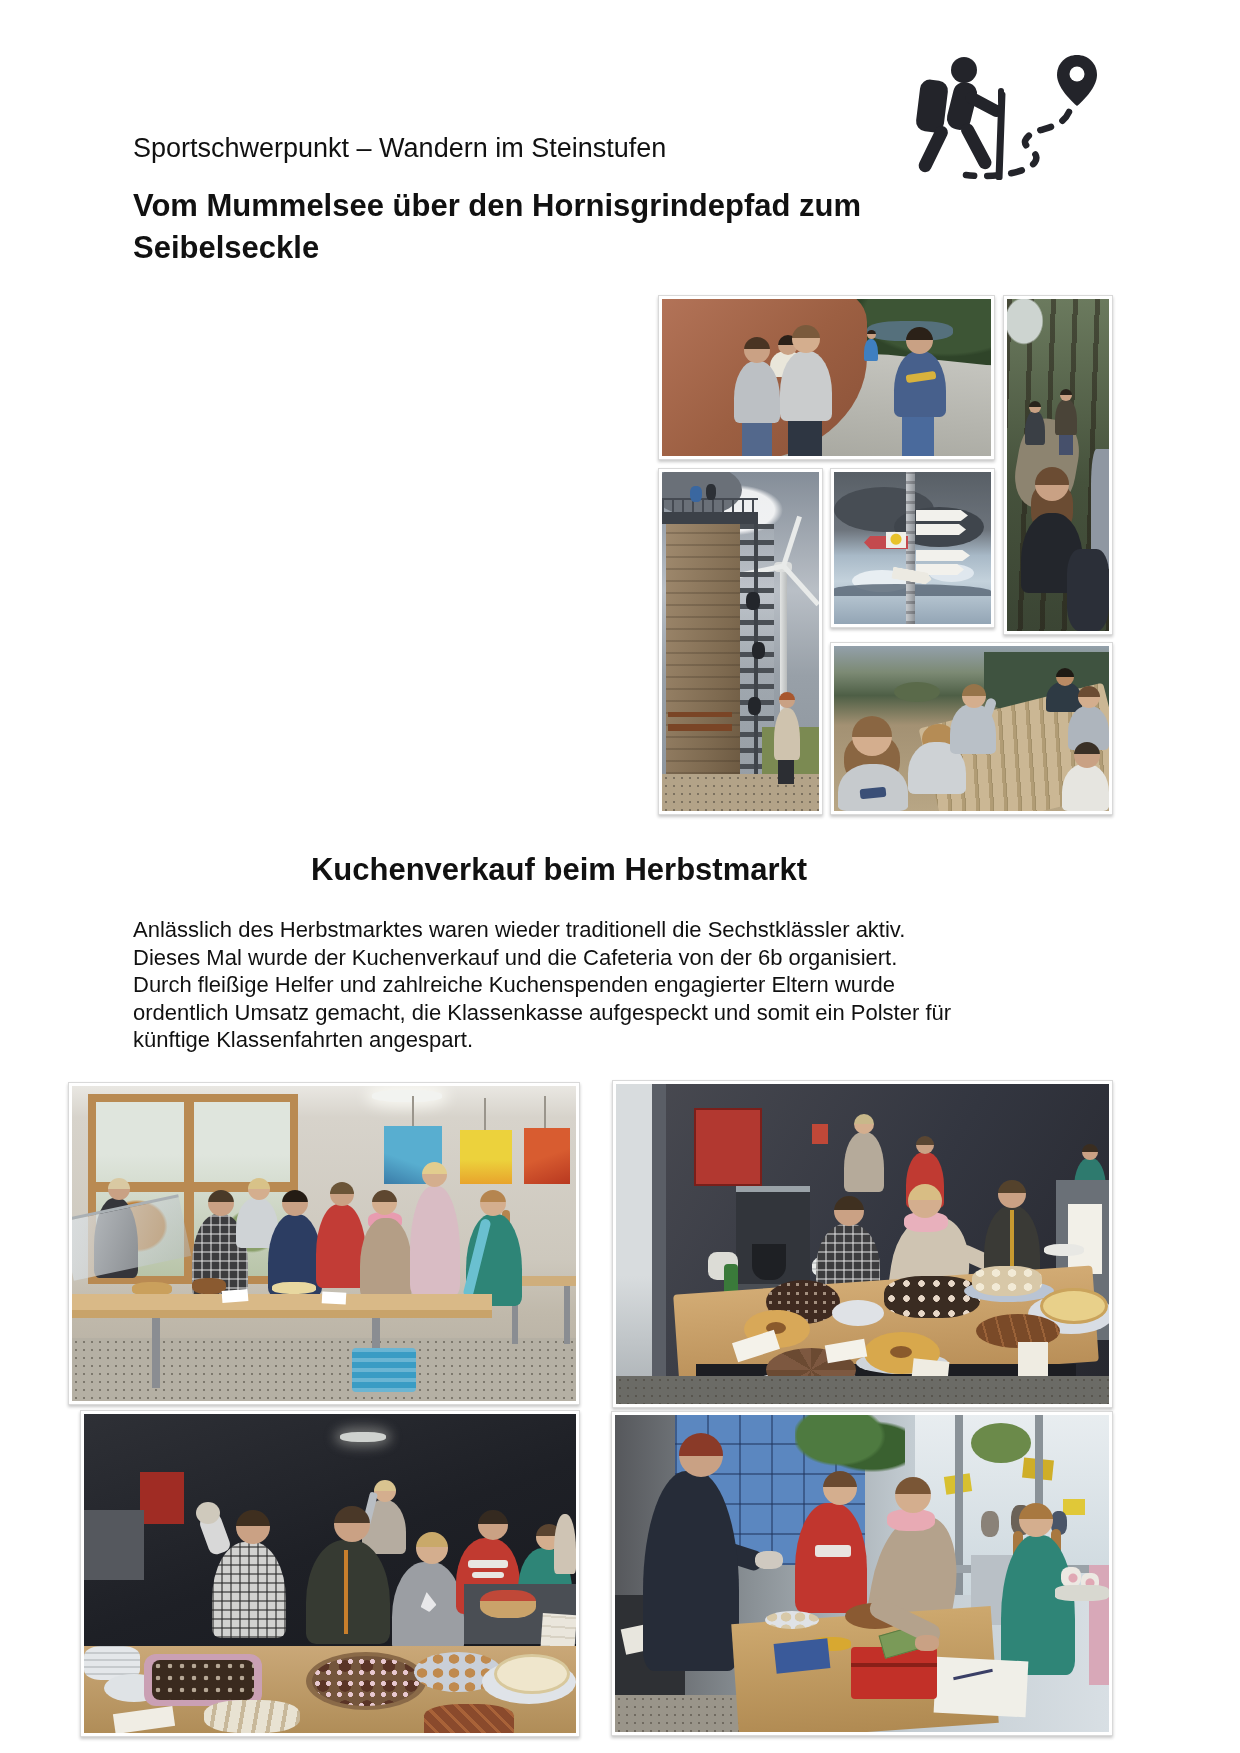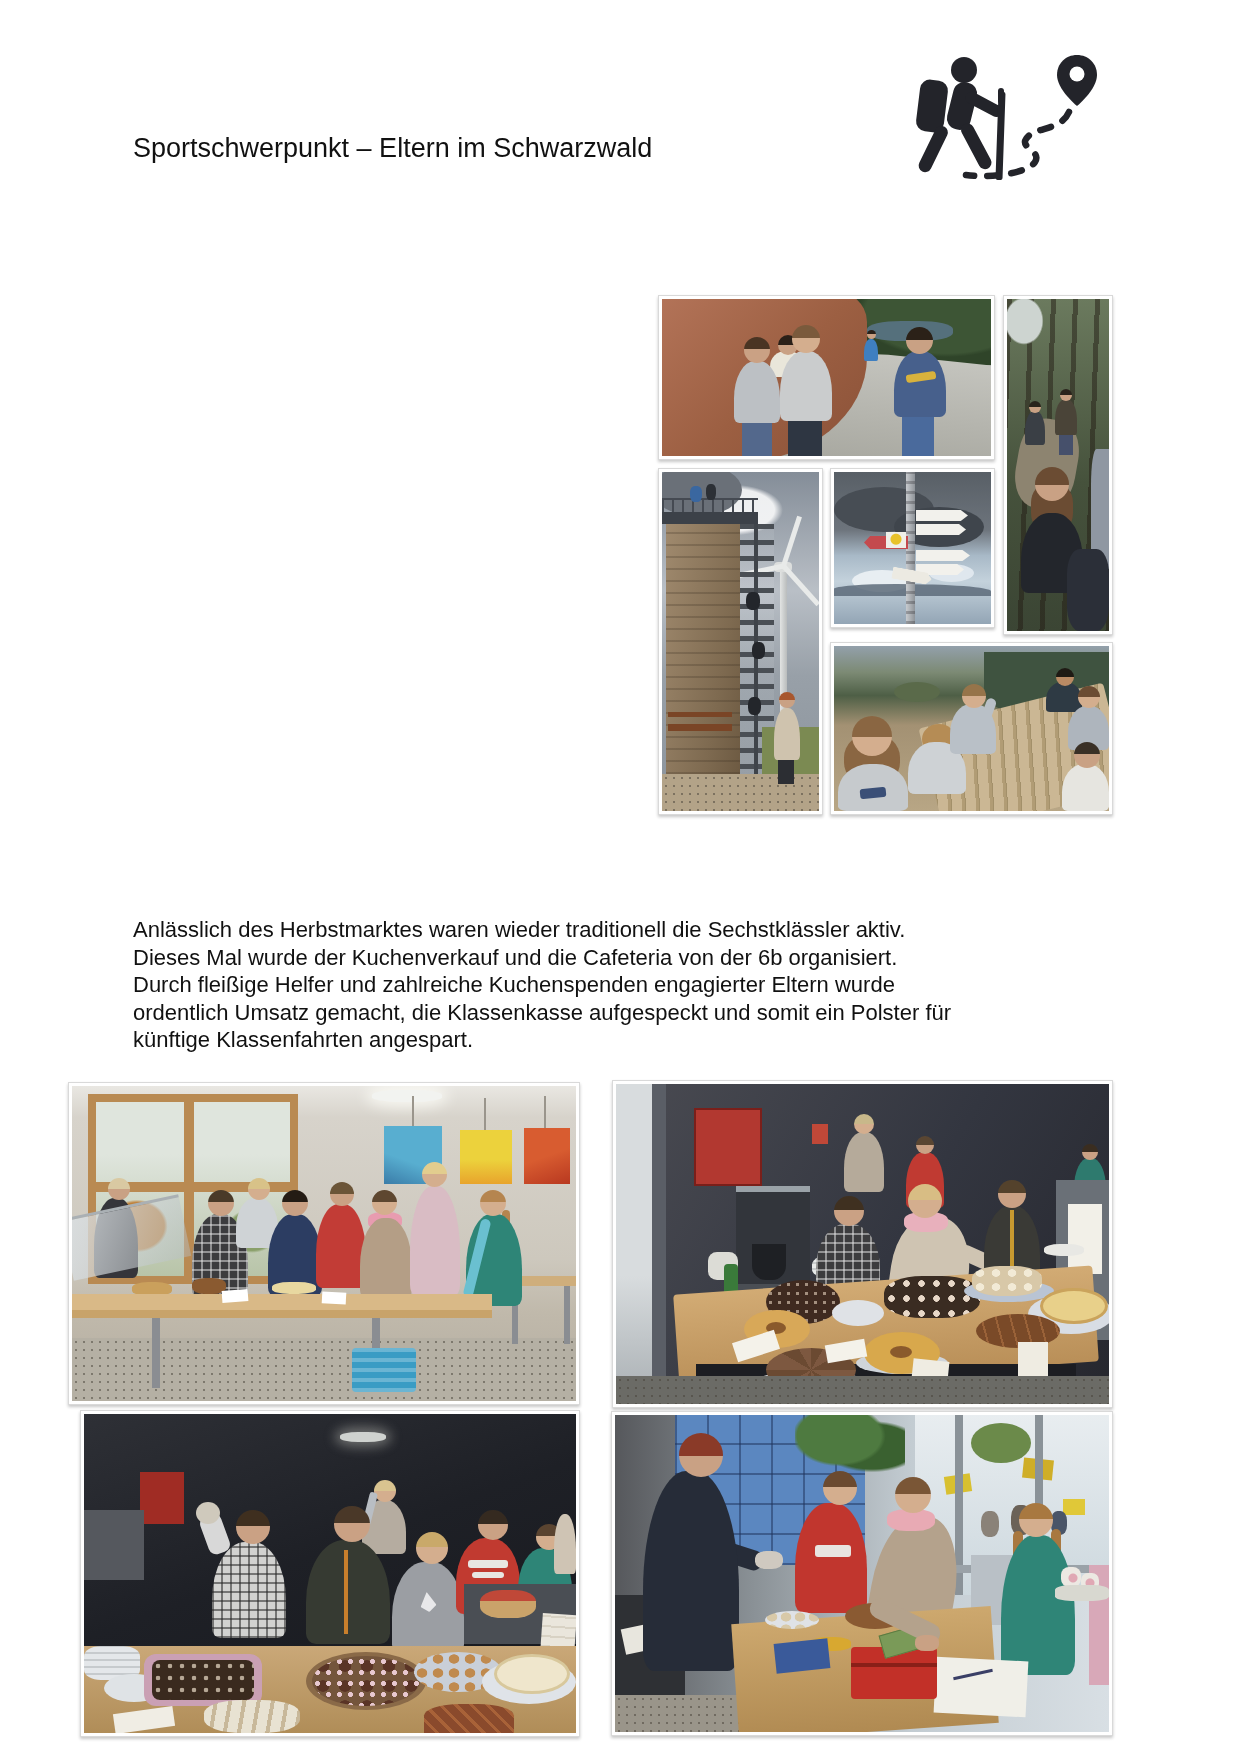--- a/index.html
+++ b/index.html
@@ -46,21 +46,23 @@
       <rect x="88" y="72" width="13" height="50" rx="6.5" transform="rotate(-28 94 76)"></rect>
       <rect x="64" y="74" width="13" height="50" rx="6.5" transform="rotate(26 70 78)"></rect>
       <rect x="126" y="36" width="6" height="16" rx="3"></rect>
       <rect x="125" y="40" width="7" height="88" rx="2" transform="rotate(2 128 84)"></rect>
       <path d="M205 3c-11.5 0-20 8.6-20 20 0 14.6 20 31 20 31s20-16.4 20-31c0-11.4-8.5-20-20-20z"></path>
       <circle cx="205" cy="22" r="7.5" fill="#fff"></circle>
     </g>
     <path d="M197 60 C188 80 162 74 154 87 C148 96 170 99 163 110 C155 122 118 126 94 123" fill="none" stroke="#23242a" stroke-width="6.5" stroke-linecap="round" stroke-dasharray="11 13"></path>
   </svg>
 
-  <div class="txt kicker">Sportschwerpunkt – Eltern im Schwarzwald</div>
+  <div class="txt kicker">Sportschwerpunkt – Wandern im Steinstufen</div>
+  <div class="txt title">Vom Mummelsee über den Hornisgrindepfad zum
+Seibelseckle</div>
 
   <div class="collage">
 
     <div class="photo" style="left:0;top:0;width:337px;height:165px" aria-label="Schülergruppe auf dem roten Weg am Mummelsee">
       <div class="scene sc-a">
         <i class="s" style="left:180px;top:0;width:149px;height:66px;background:radial-gradient(ellipse at 70% 20%,#3d5535 0 55%,#2f4429 60%)"></i>
         <i class="s" style="left:205px;top:22px;width:86px;height:20px;background:#55707c;border-radius:40%"></i>
         <i class="s" style="left:100px;top:56px;width:250px;height:120px;background:linear-gradient(180deg,#c4c4be,#a6a69e);border-radius:120px 0 0 0;transform:rotate(6deg)"></i>
         <i class="s" style="left:-10px;top:-12px;width:215px;height:175px;background:linear-gradient(135deg,#b5755a 0%,#9c5f42 55%,#8a5138 100%);border-radius:0 20% 60% 0"></i>
         <i class="s to" style="left:202px;top:40px;width:14px;height:22px;background:#3f7fc0"></i>
@@ -162,20 +164,21 @@
         <i class="s to" style="left:228px;top:118px;width:47px;height:47px;background:#e6e5e0"></i>
         <i class="s hd" style="left:240px;top:96px;width:26px;height:26px;background:linear-gradient(#3a3026 48%,#c9a184 48%)"></i>
         <i class="s" style="left:10px;top:88px;width:56px;height:52px;background:#8a6642;border-radius:45%"></i>
         <i class="s hd" style="left:18px;top:70px;width:40px;height:40px;background:linear-gradient(#8a6642 52%,#d4ae8e 52%)"></i>
         <i class="s to" style="left:4px;top:118px;width:70px;height:47px;background:#c6cacd"></i>
         <i class="s" style="left:26px;top:142px;width:26px;height:10px;background:#3a4f77;transform:rotate(-6deg);border-radius:3px"></i>
       </div>
     </div>
   </div>
 
+  <div class="txt h2">Kuchenverkauf beim Herbstmarkt</div>
   <div class="txt p2">Anlässlich des Herbstmarktes waren wieder traditionell die Sechstklässler aktiv.
 Dieses Mal wurde der Kuchenverkauf und die Cafeteria von der 6b organisiert.
 Durch fleißige Helfer und zahlreiche Kuchenspenden engagierter Eltern wurde
 ordentlich Umsatz gemacht, die Klassenkasse aufgespeckt und somit ein Polster für
 künftige Klassenfahrten angespart.</div>
 
   <div class="photo" style="left:68px;top:1082px;width:512px;height:323px" aria-label="Klasse 6b hinter dem Kuchentisch im Klassenzimmer">
     <div class="scene sc-f">
       <i class="s" style="left:300px;top:4px;width:70px;height:12px;background:#f2f3f0;border-radius:40%;box-shadow:0 0 14px 6px rgba(255,255,250,.7)"></i>
       <i class="s" style="left:16px;top:8px;width:210px;height:190px;background:#b98a52"></i>

